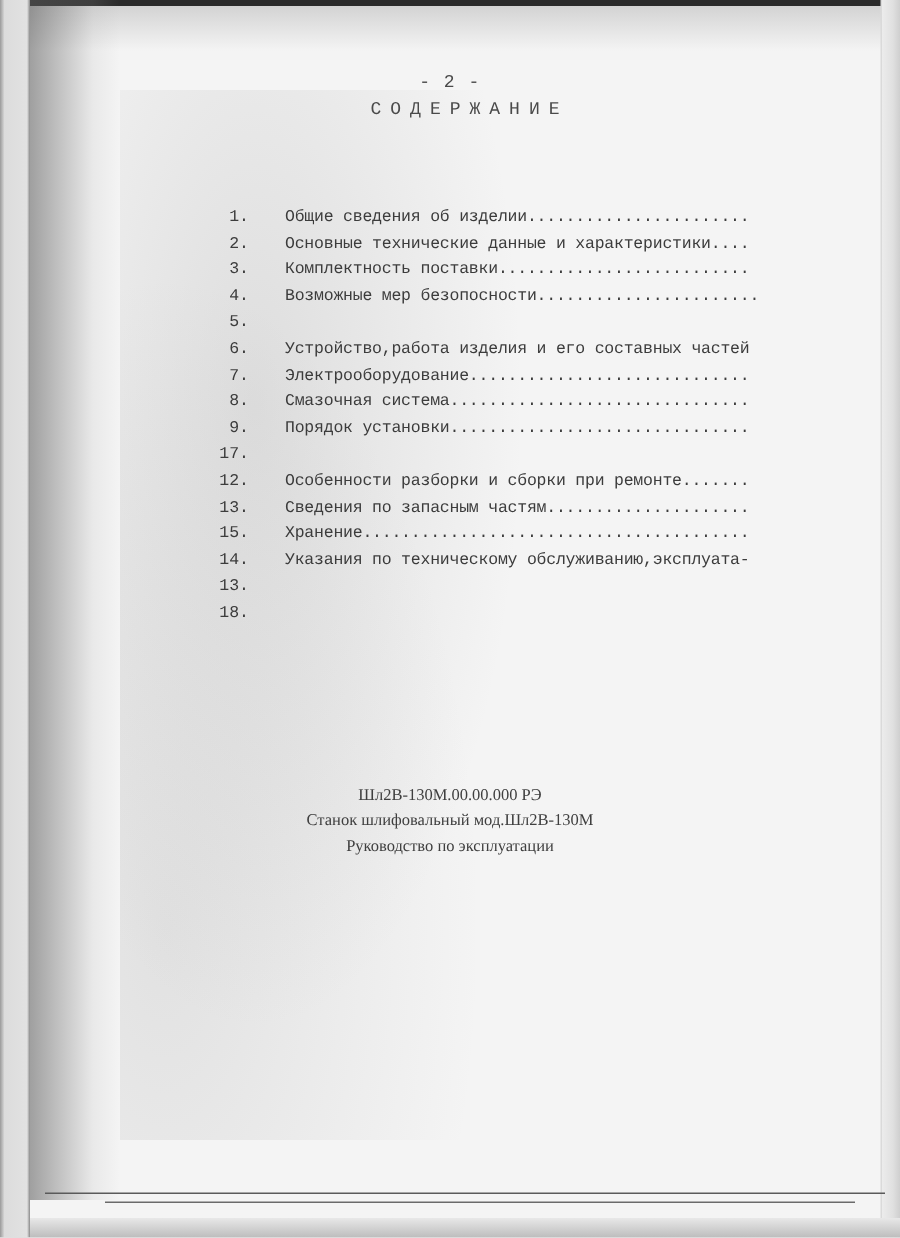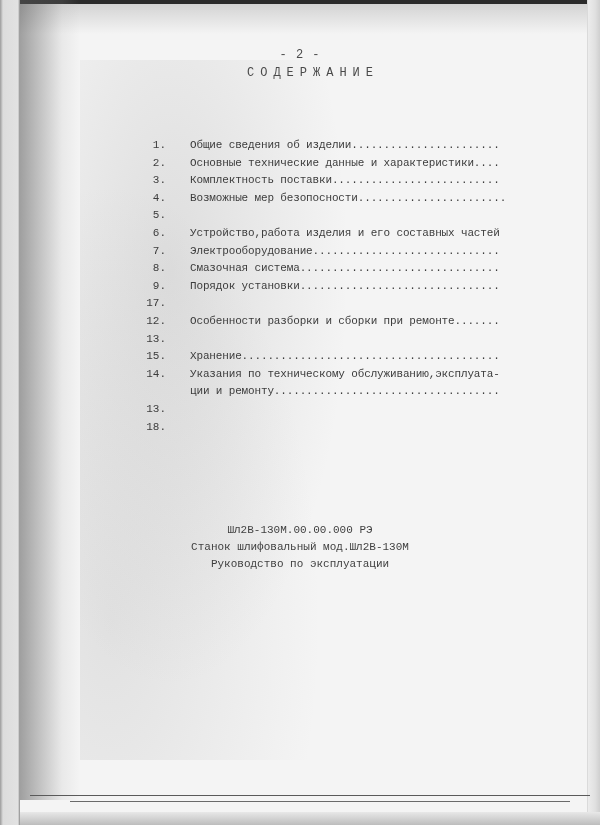--- a/index.html
+++ b/index.html
@@ -125,20 +125,21 @@
       letter-spacing: -0.15px;
     }
     .footer-block {
       position: absolute;
       left: 0; top: 522px;
       width: 600px;
       text-align: center;
       font-size: 11px;
       line-height: 17px;
       color: #3f3f3f;
+      font-family: Liberation Serif, serif;
     }
     .footer-line { display: block; }
   </style>
 </head>
 <body>
 
 <div class="scan">
   <div class="top-band"></div>
   <div class="top-shade"></div>
   <div class="left-strip"></div>
@@ -187,32 +188,29 @@
     </li>
     <li class="toc-item">
       <span class="toc-num">17.</span>
     </li>
     <li class="toc-item">
       <span class="toc-num">12.</span>
       <span class="toc-text">Особенности разборки и сборки при ремонте.......</span>
     </li>
     <li class="toc-item">
       <span class="toc-num">13.</span>
+      <span class="toc-text">Сведения по запасным частям.....................</span>
     </li>
     <li class="toc-item">
       <span class="toc-num">15.</span>
       <span class="toc-text">Хранение........................................</span>
     </li>
     <li class="toc-item">
       <span class="toc-num">14.</span>
       <span class="toc-text">Указания по техническому обслуживанию,эксплуата-</span>
-    </li>
-    <li class="toc-item">
-      <span class="toc-num"></span>
-      <span class="toc-text">ции и ремонту...................................</span>
     </li>
     <li class="toc-item">
       <span class="toc-num">13.</span>
     </li>
     <li class="toc-item">
       <span class="toc-num">18.</span>
     </li>
   </ul>
 
   <div class="footer-block">

